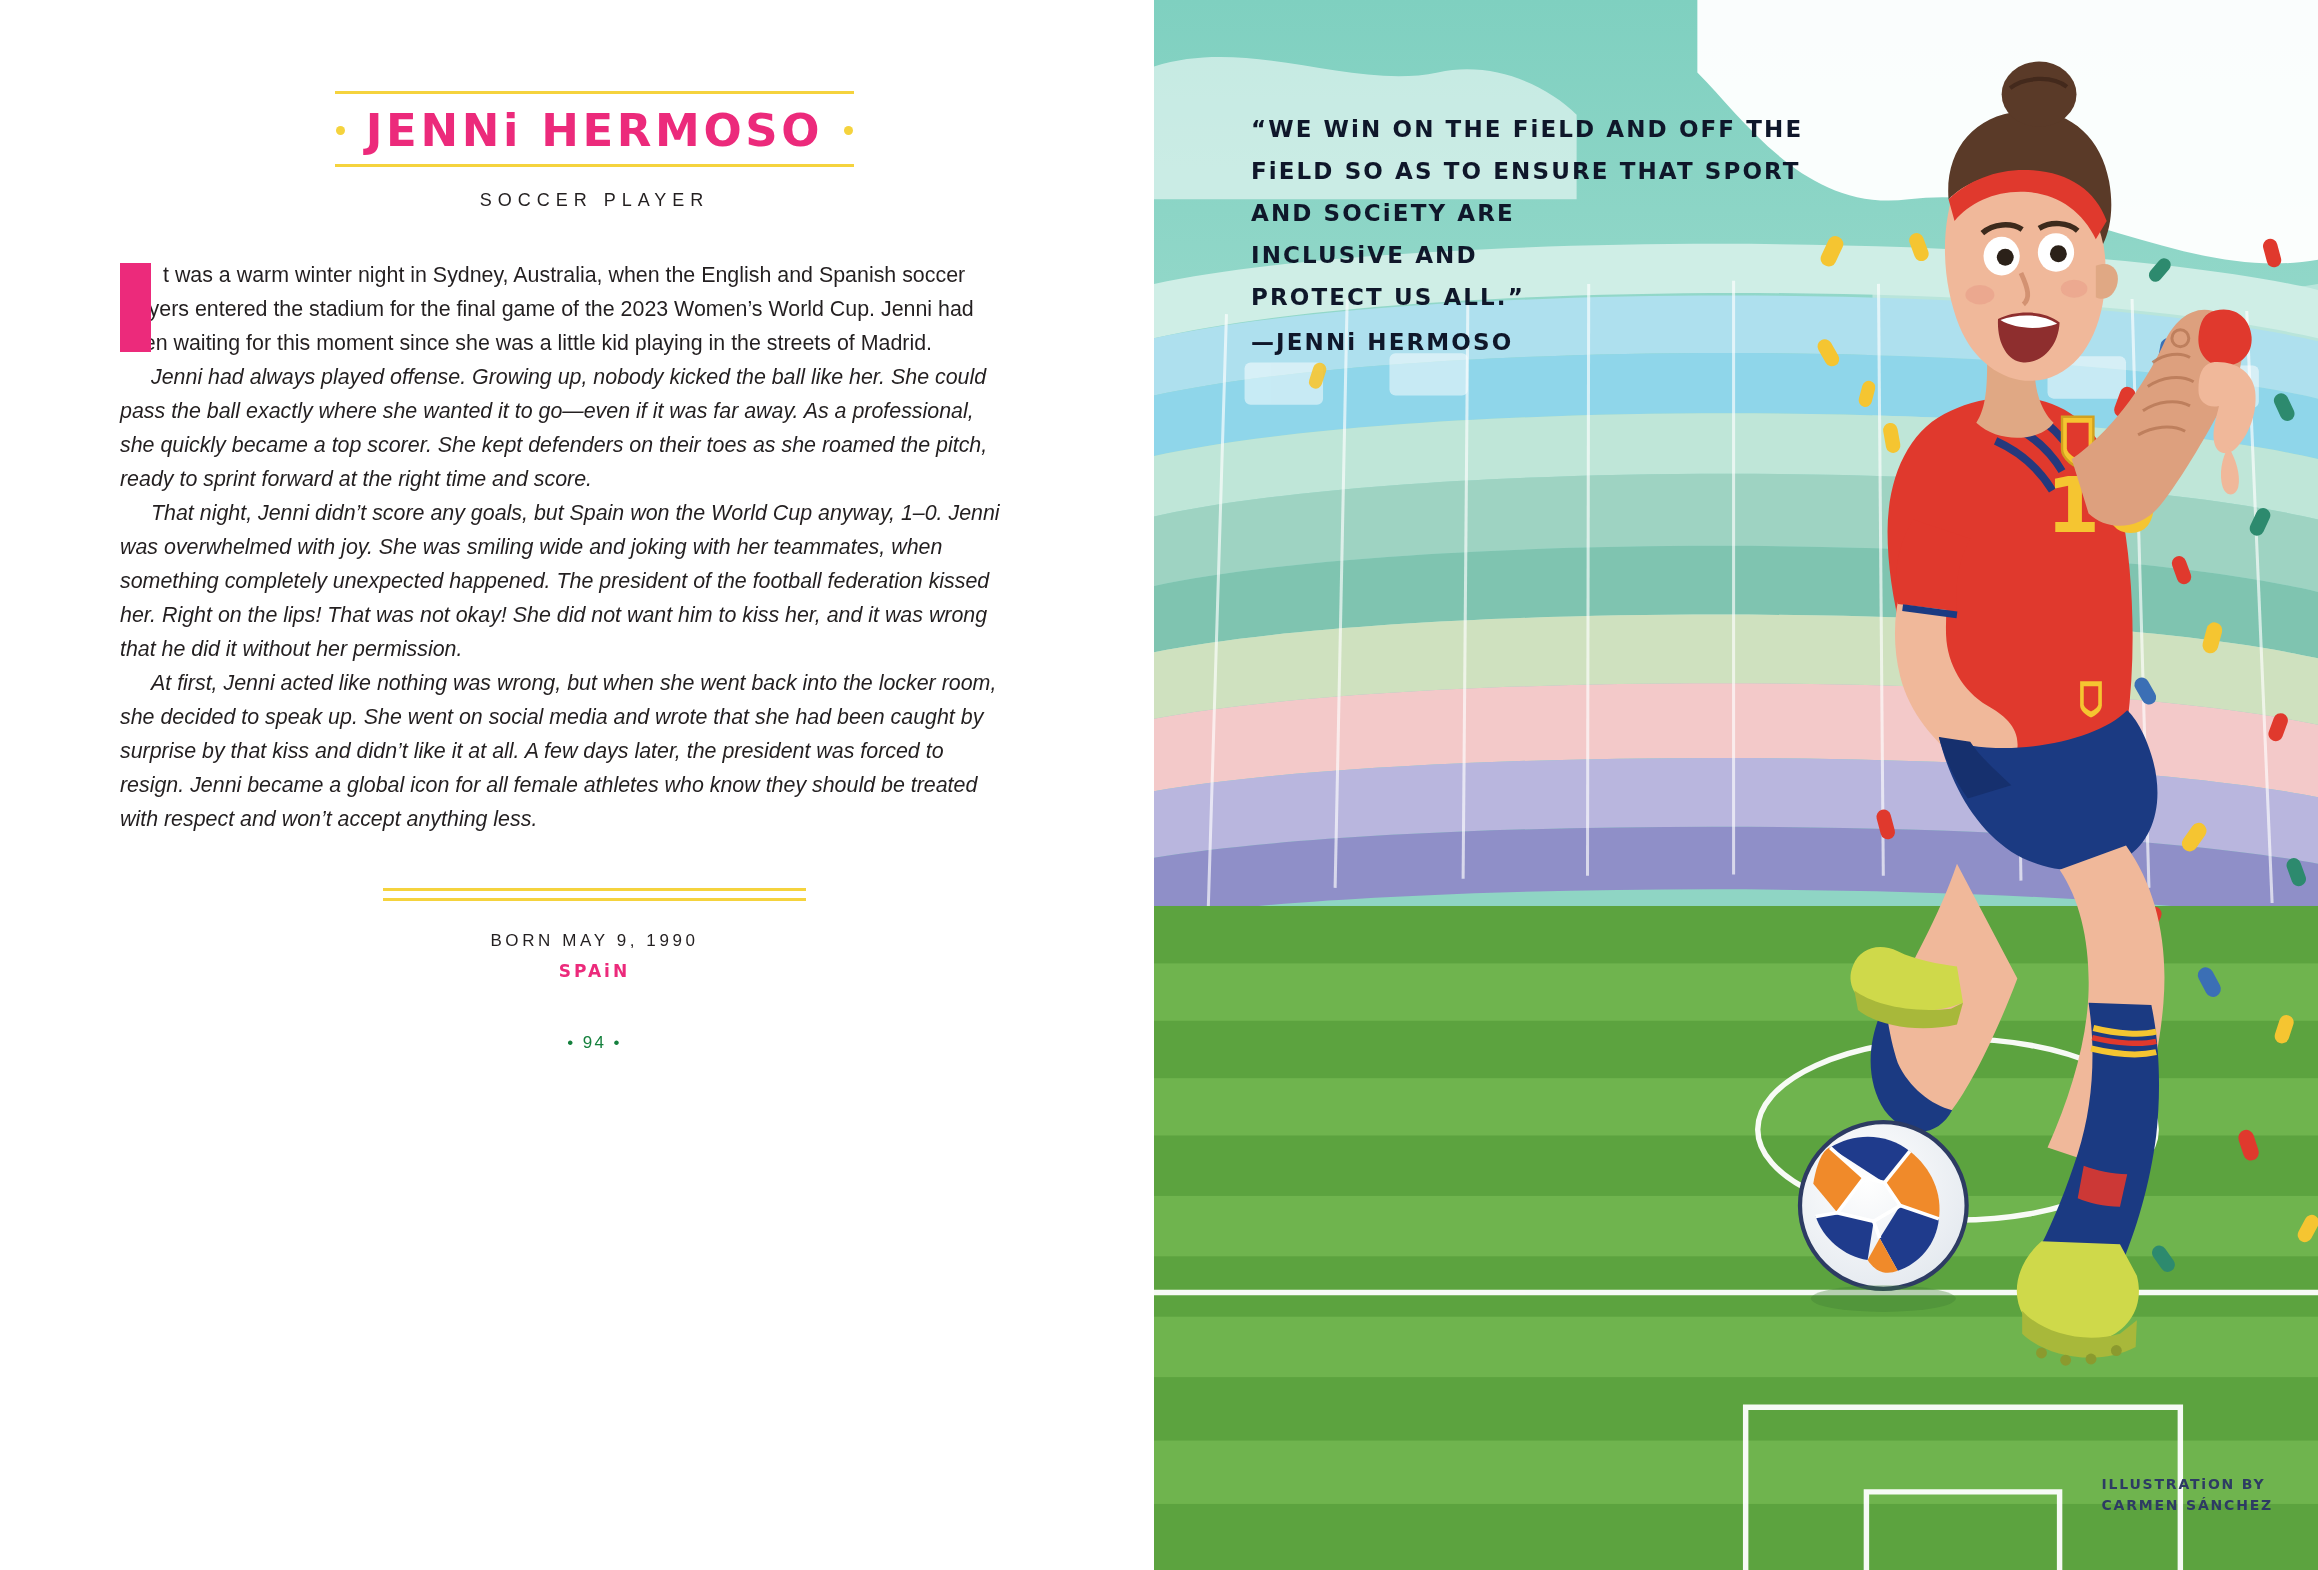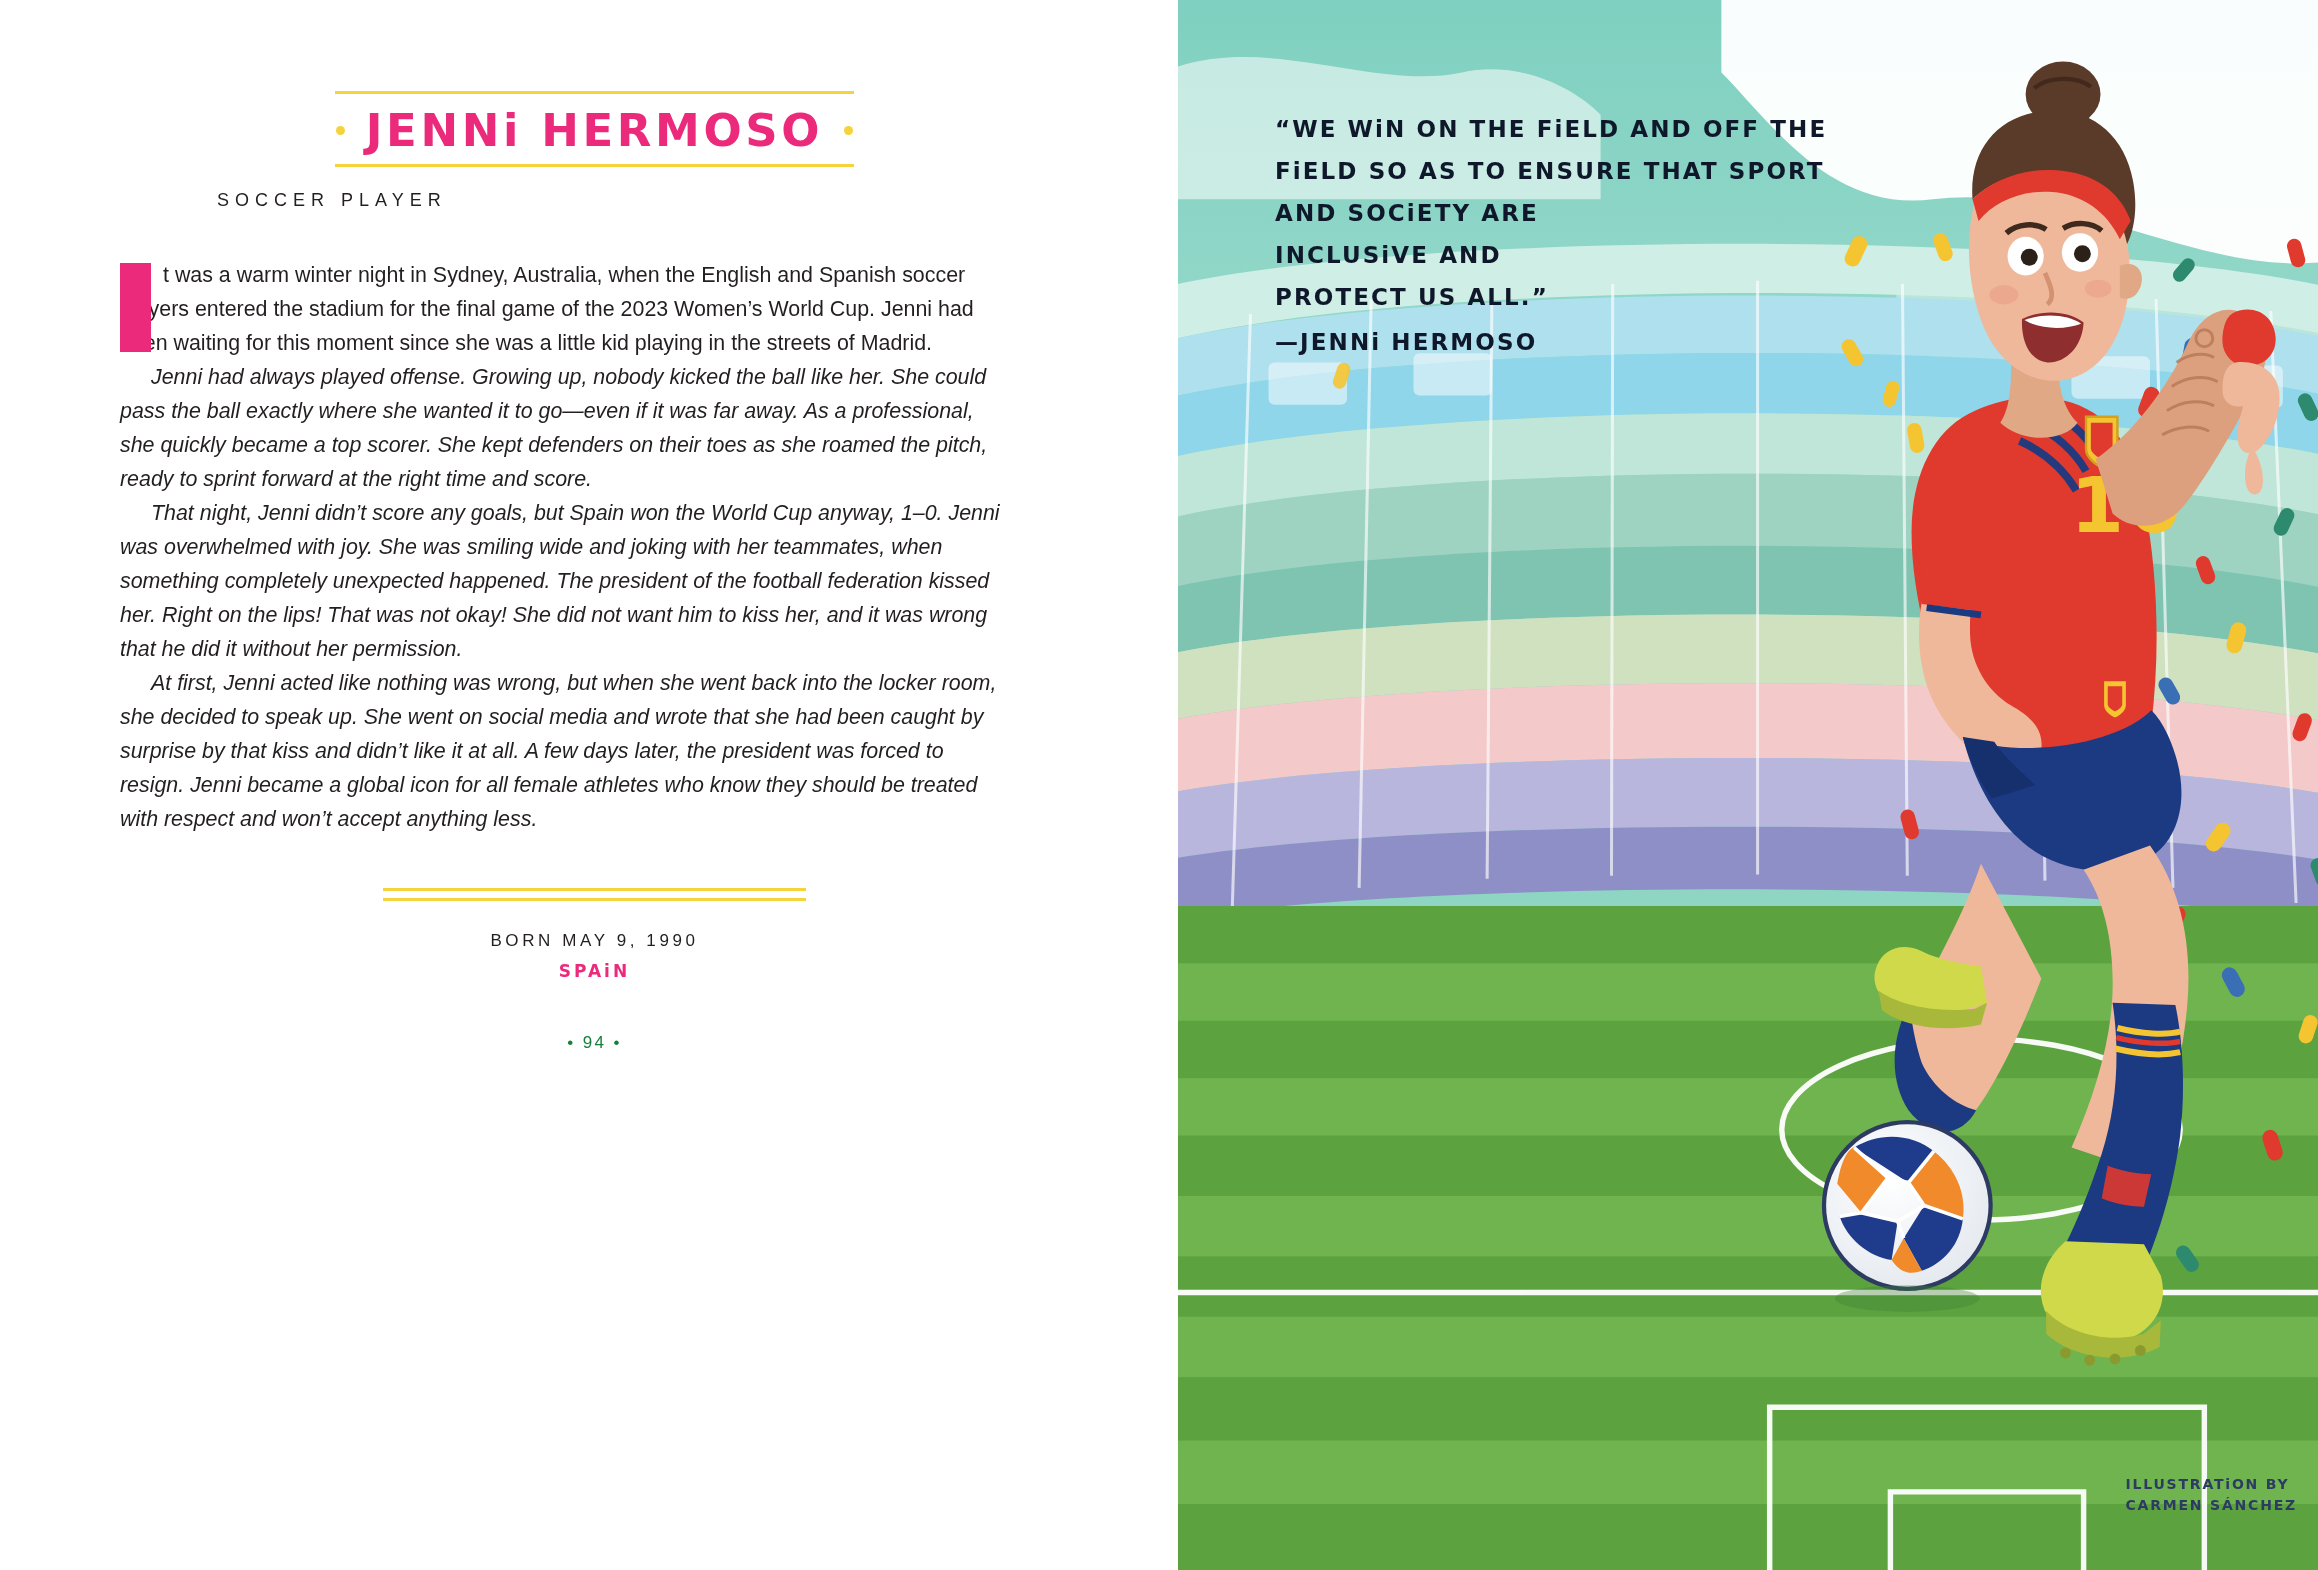--- a/index.html
+++ b/index.html
@@ -8,21 +8,20 @@
     height: 1571px;
     background: #ffffff;
     font-family: "Liberation Sans", sans-serif;
     overflow: hidden;
   }
   .spread {
     position: relative;
     width: 2319px;
     height: 1571px;
     display: flex;
-    gap: 24px;
   }
 
   
   .page-left {
     position: relative;
     width: 1154px;
     height: 1571px;
     background: #ffffff;
     flex: 0 0 auto;
   }
@@ -64,21 +63,21 @@
     font-family: "DejaVu Sans", sans-serif;
     font-weight: 700;
     font-size: 45px;
     letter-spacing: 3.6px;
     color: #ec2a7b;
     line-height: 1.05;
     white-space: nowrap;
   }
   .subtitle {
     margin-top: 23px;
-    text-align: left;
+    text-align: center;
     font-family: "Liberation Sans", sans-serif;
     font-size: 18px;
     letter-spacing: 6px;
     color: #231f20;
     font-weight: 400;
   }
 
   .body-wrap {
     position: relative;
     margin-top: 47px;

